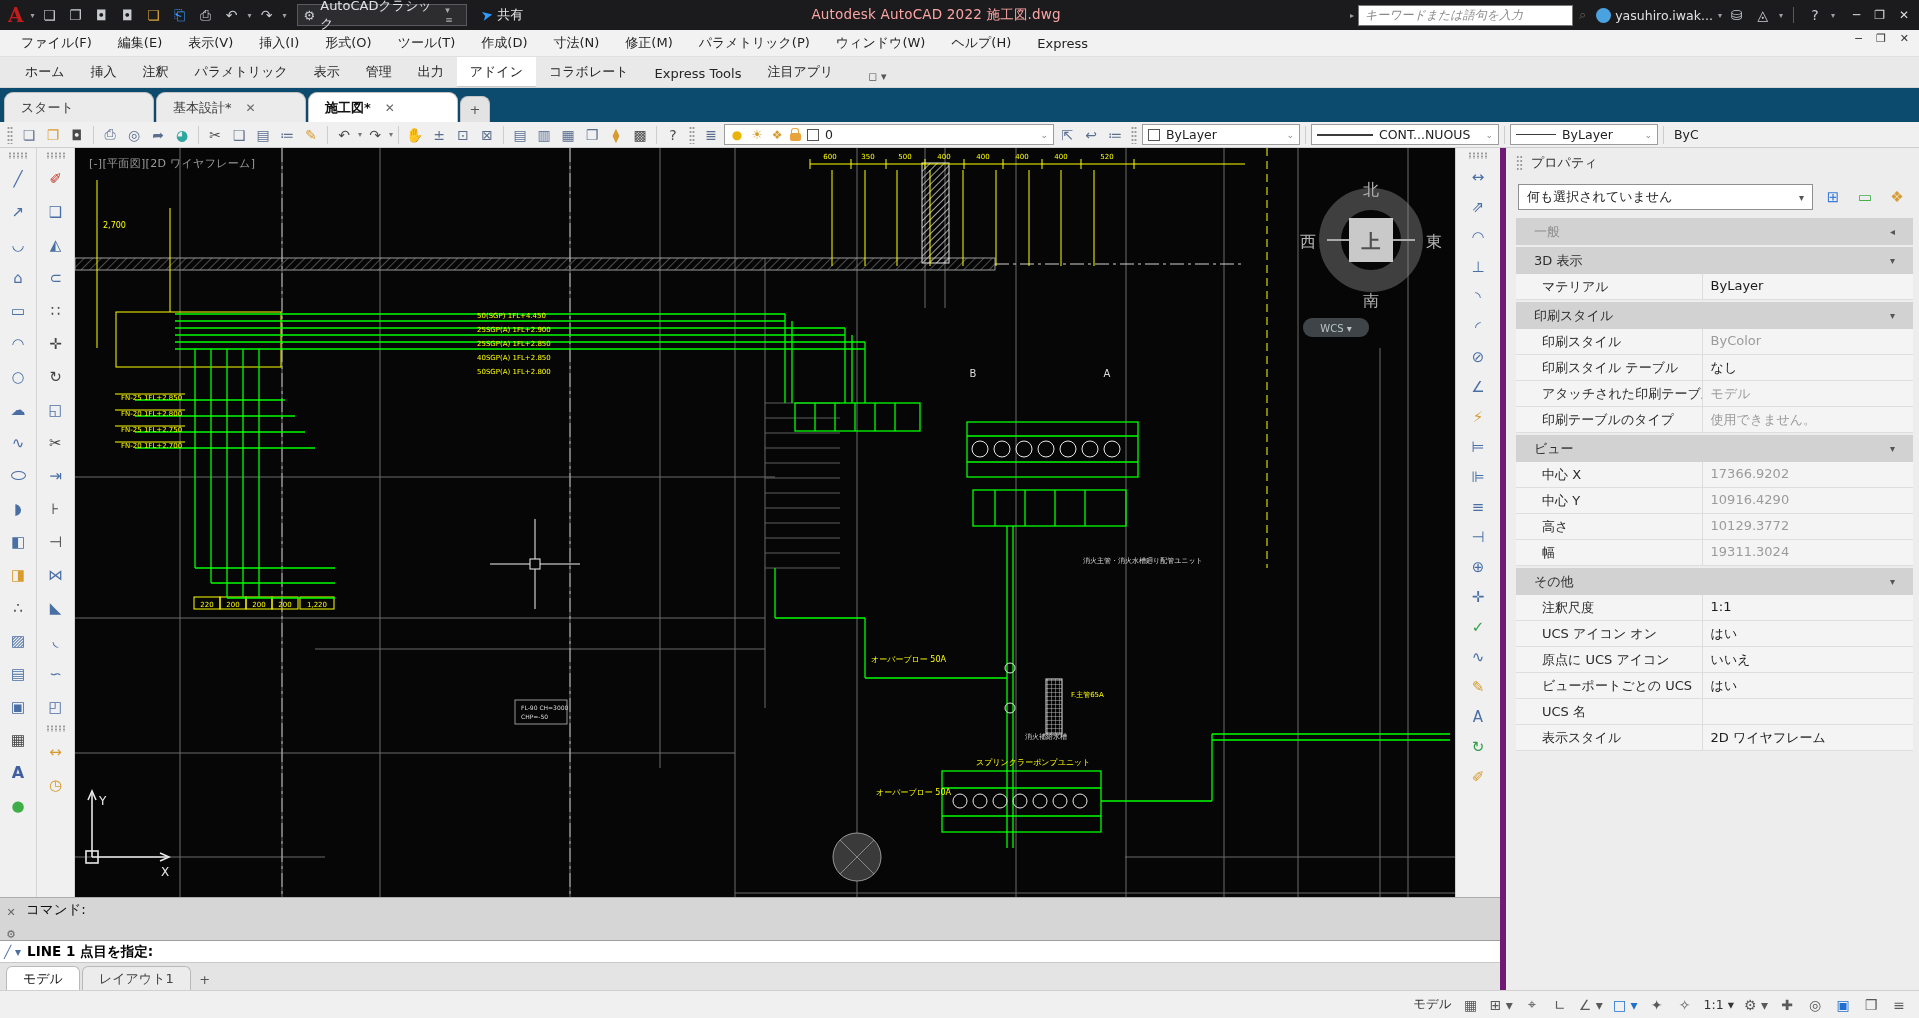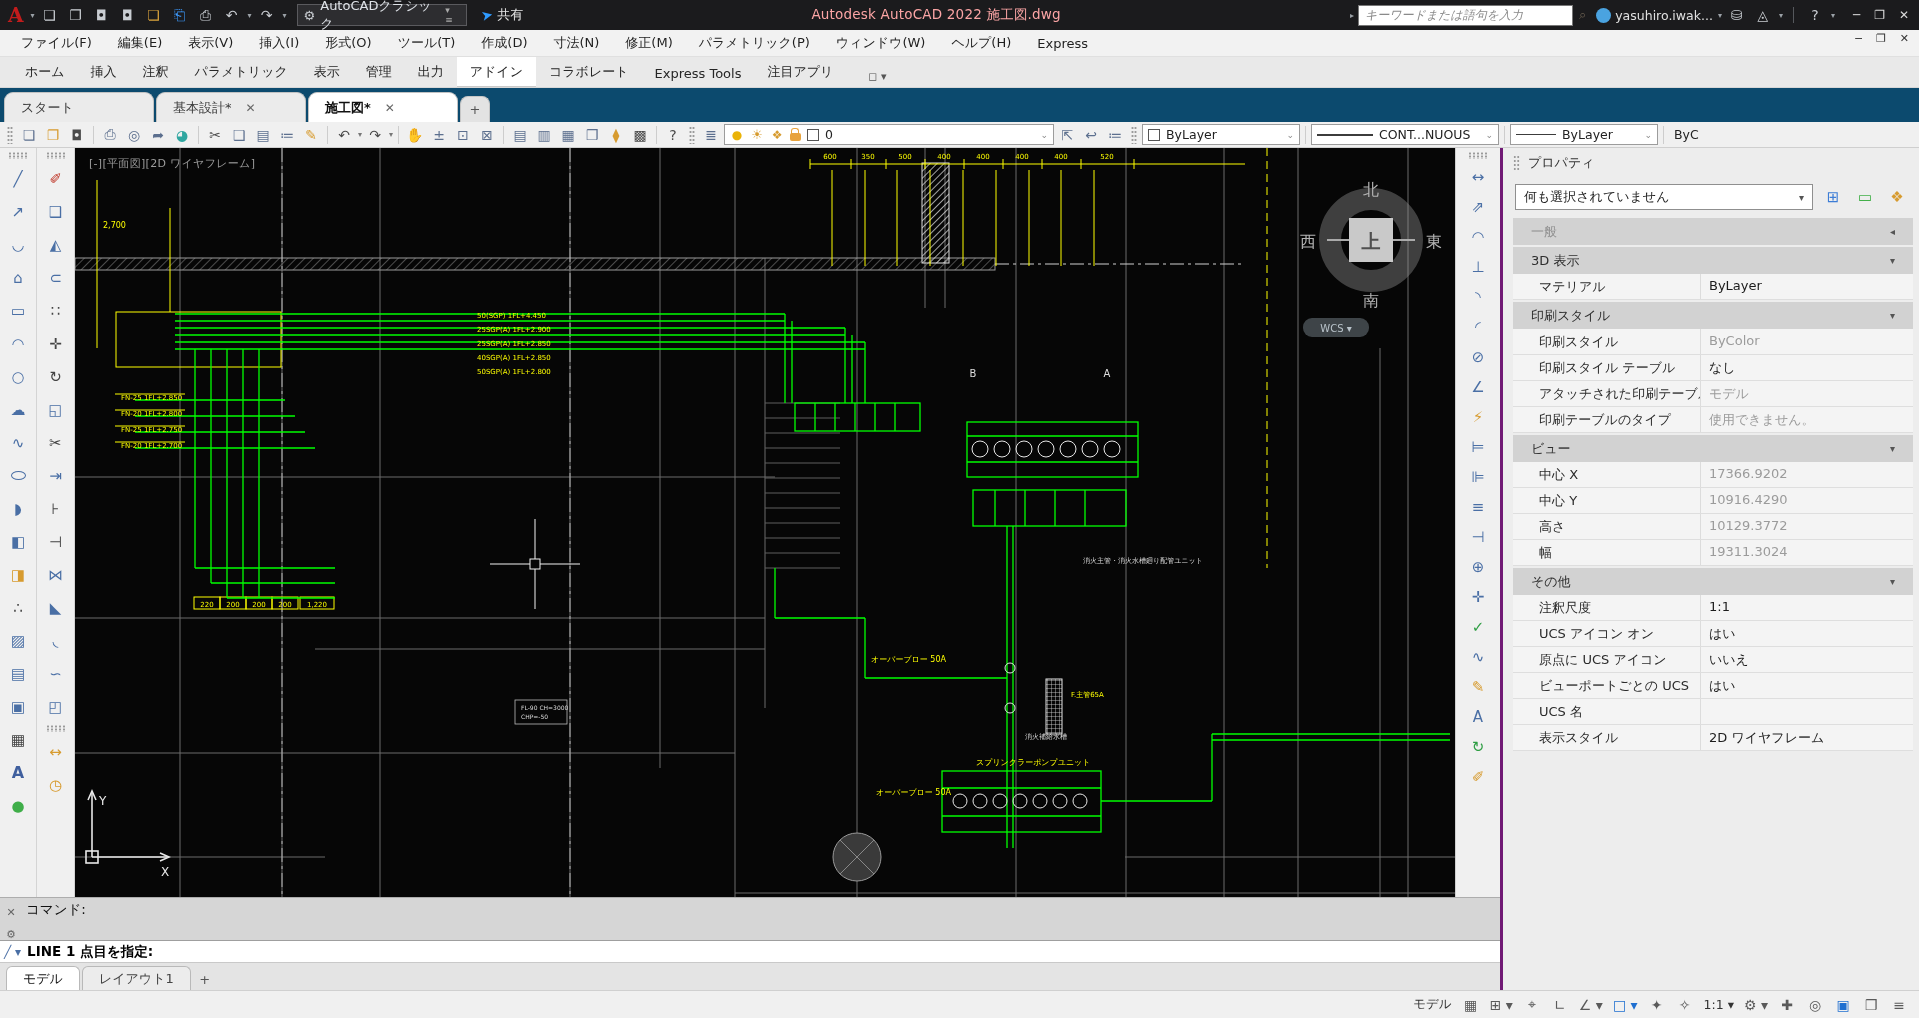--- a/index.html
+++ b/index.html
@@ -76,21 +76,21 @@
 
   .canvas{position:relative;width:1380px;height:749px;background:#060606;overflow:hidden;}
   .vp-label{position:absolute;left:14px;top:8px;color:#9c9c9c;font-size:11px;letter-spacing:.3px;z-index:3;}
   .canvas svg{position:absolute;inset:0;}
 
   .dimstrip{width:45px;background:#f0f0f0;border-left:1px solid #cfcfcf;display:flex;flex-direction:column;align-items:center;padding-top:2px;}
   .dimstrip .tool{height:30px;}
   .dimstrip .tool .tool-glyph.grn{color:#2f9e44;} .dimstrip .tool .tool-glyph.orn{color:#d79b2f;}
 
   
-  .props{width:419px;background:#ededed;border-left:3px solid #701a75;display:flex;flex-direction:column;font-size:13px;}
+  .props{width:419px;background:#ededed;border-left:6px solid #701a75;display:flex;flex-direction:column;font-size:13px;}
   .props-header{height:30px;display:flex;align-items:center;gap:8px;padding:0 10px;color:#333;}
   .props-grip{width:7px;height:16px;background:radial-gradient(circle,#9a9a9a 1px,transparent 1.2px);background-size:3.5px 4px;}
   .sel-row{display:flex;align-items:center;gap:8px;padding:6px 10px 6px 12px;}
   .sel-combo{flex:1;display:flex;align-items:center;background:#fff;border:1px solid #8f8f8f;height:26px;padding:0 8px;color:#1e1e1e;}
   .sel-combo .cchev{margin-left:auto;color:#555;font-size:10px;}
   .sel-ico{display:inline-flex;width:24px;height:24px;align-items:center;justify-content:center;font-size:15px;}
   .sel-ico.b{color:#3d7dd6;} .sel-ico.g{color:#43b04a;} .sel-ico.o{color:#d79b2f;}
   .psec{margin:2px 6px 0 10px;}
   .psec-head{height:27px;background:#d2d2d2;display:flex;align-items:center;padding:0 18px;color:#2e2e2e;}
   .psec-head.dim{color:#8d8d8d;}

